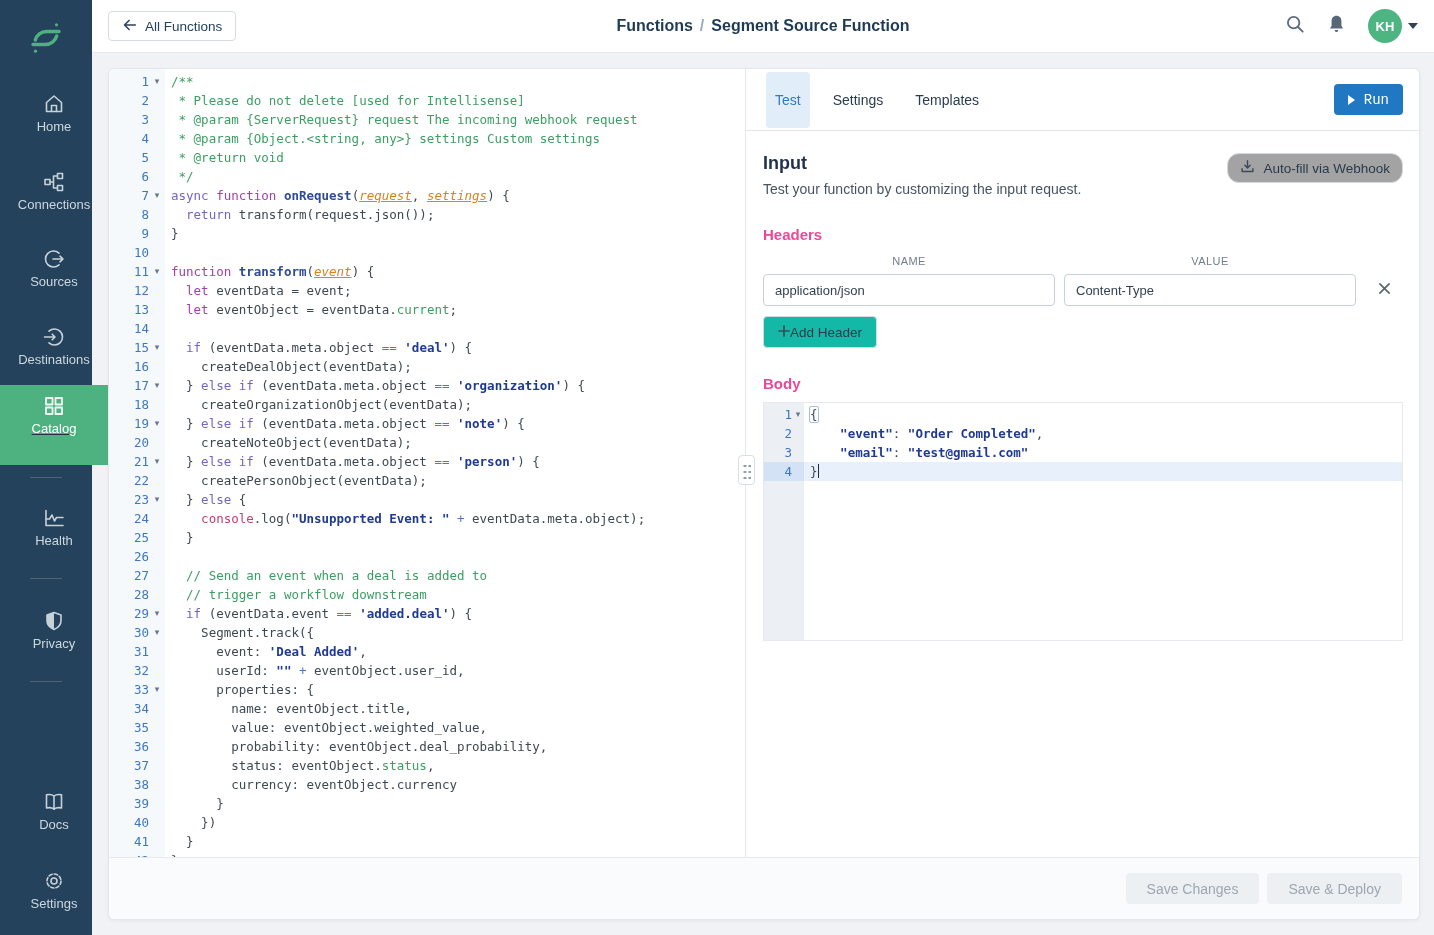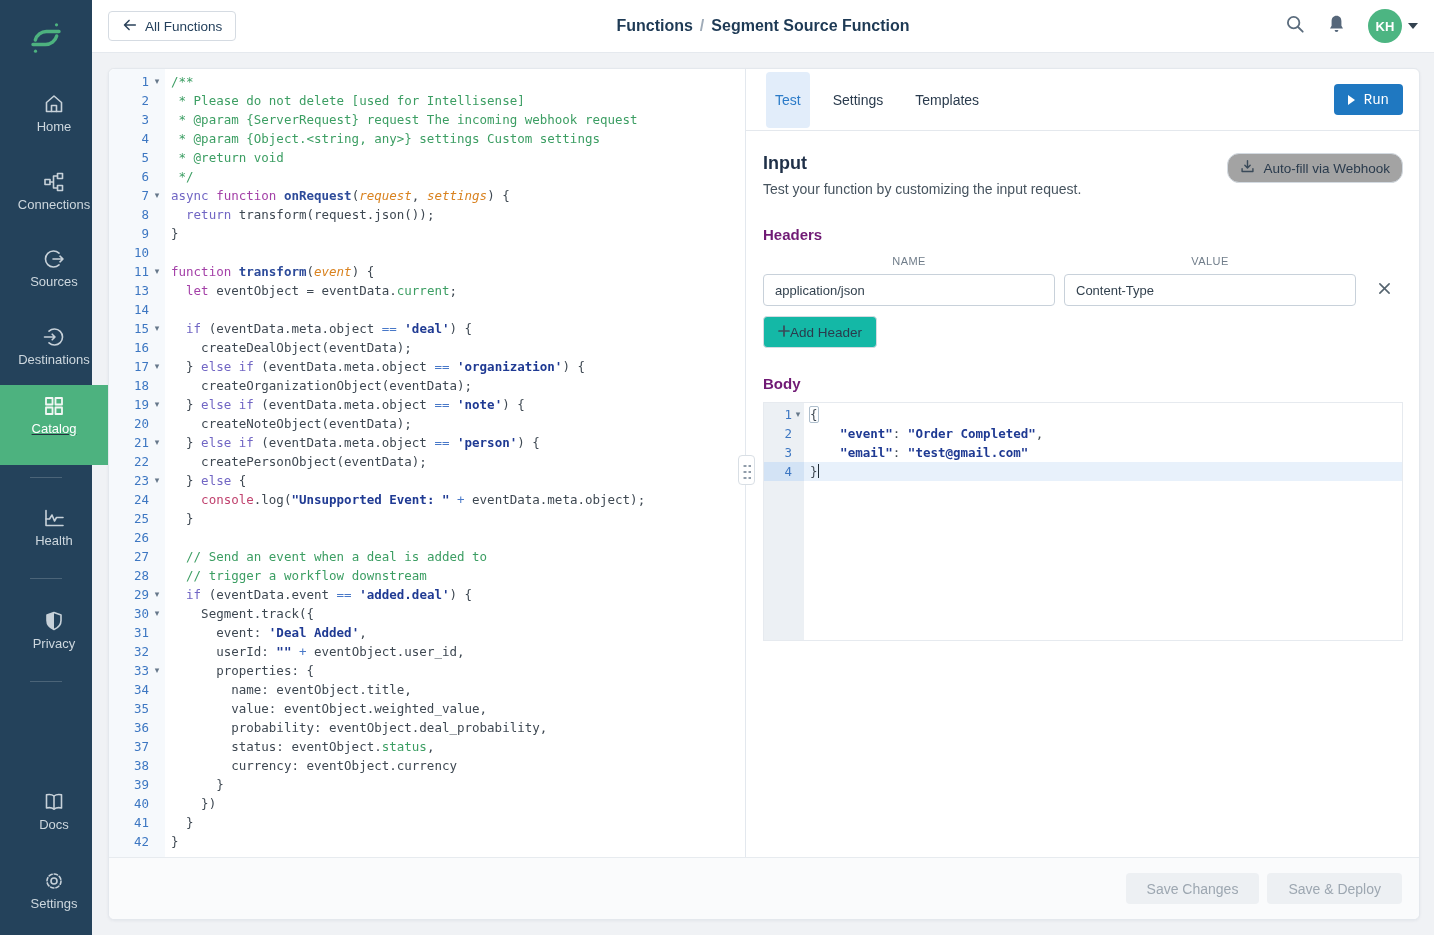--- a/index.html
+++ b/index.html
@@ -45,21 +45,21 @@
   .gut { flex:none; display:flex; }
   .editor-pane .gut { width:56px; }
   .ln { flex:1; text-align:right; color:#3D77C2; }
   .fold { width:16px; text-align:center; color:#66788A; font-size:9px;
     font-family:"DejaVu Sans", sans-serif; }
   .code { flex:1; padding-left:6px; }
   .tk-cm { color:#3C9E63; }
   .tk-kw { color:#7166C4; }
   .tk-st { color:#A441A8; }
   .tk-fn { color:#2D4B9A; font-weight:bold; }
-  .tk-pr { color:#D9821F; font-style:italic; }
+  .tk-pr { color:#D9821F; font-style:italic;text-decoration:underline; }
   .tk-str { color:#1F3A93; font-weight:600; }
   .tk-op { color:#4878C8; }
   .tk-sp { color:#3C9E63; }
   .tk-cs { color:#C0426E; }
   .tk-pl { color:#3E4852; }
   .tk-bm { color:#3E4852; border:1px solid #AFBFCD; border-radius:2px; background:#FDFEFF; margin-left:-1px; }
   .caret { display:inline-block; width:1.5px; height:14px; background:#1E2A35; vertical-align:-2px; }
 
   
   .split-handle { position:absolute; left:629px; top:386px; width:17px; height:30px; background:#fff;
@@ -77,21 +77,21 @@
     color:#fff; font-size:14px; display:flex; align-items:center; justify-content:center; gap:9px; padding:0 14px; cursor:pointer;font-family:Liberation Mono, monospace; }
   .play-tri { width:0; height:0; border-top:5px solid transparent; border-bottom:5px solid transparent; border-left:7px solid #fff; }
 
   .pane-content { flex:1; padding:22px 16px 0 17px; overflow:hidden; }
   .input-head { display:flex; align-items:flex-start; }
   .input-title { font-size:18px; font-weight:bold; color:#1F3048; }
   .input-sub { font-size:14px; color:#47545F; margin-top:7px; }
   .autofill-btn { margin-left:auto; height:30px; background:#a3a3a3; border:1px solid #D3DAE1; border-radius:12px;
     display:flex; align-items:center; gap:8px; padding:0 12px; font-size:13.5px; color:#2A3B4D; cursor:pointer; }
 
-  .sec-title { font-size:15px; font-weight:bold; color:#701a75; }
+  .sec-title { font-size:15px; font-weight:bold; color:#ec4899; }
   .headers-sec { margin-top:29px; }
   .hdr-labels { display:flex; margin-top:12px; }
   .hdr-label { font-size:11px; color:#707D8A; letter-spacing:.4px; width:292px; margin-right:9px;text-align:center; }
   .hdr-row { display:flex; align-items:center; margin-top:7px; }
   .hdr-input { width:292px; height:32px; border:1px solid #C8D1DA; border-radius:4px; padding:0 11px;
     font-size:13px; color:#33424F; margin-right:9px; font-family:"Liberation Sans", sans-serif; background:#fff; }
   .x-btn { margin-left:9px; width:20px; height:20px; border:none; background:none; cursor:pointer; padding:0; }
   .add-hdr-btn { margin-top:10px; height:32px; background:#14b8a6; border:1px solid #D5DBE1; border-radius:4px;
     display:flex; align-items:center; gap:0; padding:1px 14px; font-size:13.5px; color:#2A3B4D; cursor:pointer; }
 
@@ -272,20 +272,21 @@
             <div class="cl"><span class="gut"><span class="ln">2</span><span class="fold"></span></span><span class="code"><span class="tk-cm"> * Please do not delete [used for Intellisense]</span></span></div>
             <div class="cl"><span class="gut"><span class="ln">3</span><span class="fold"></span></span><span class="code"><span class="tk-cm"> * @param {ServerRequest} request The incoming webhook request</span></span></div>
             <div class="cl"><span class="gut"><span class="ln">4</span><span class="fold"></span></span><span class="code"><span class="tk-cm"> * @param {Object.&lt;string, any&gt;} settings Custom settings</span></span></div>
             <div class="cl"><span class="gut"><span class="ln">5</span><span class="fold"></span></span><span class="code"><span class="tk-cm"> * @return void</span></span></div>
             <div class="cl"><span class="gut"><span class="ln">6</span><span class="fold"></span></span><span class="code"><span class="tk-cm"> */</span></span></div>
             <div class="cl"><span class="gut"><span class="ln">7</span><span class="fold">▾</span></span><span class="code"><span class="tk-kw">async </span><span class="tk-st">function </span><span class="tk-fn">onRequest</span><span class="tk-pl">(</span><span class="tk-pr">request</span><span class="tk-pl">, </span><span class="tk-pr">settings</span><span class="tk-pl">) {</span></span></div>
             <div class="cl"><span class="gut"><span class="ln">8</span><span class="fold"></span></span><span class="code"><span class="tk-pl">  </span><span class="tk-kw">return</span><span class="tk-pl"> transform(request.json());</span></span></div>
             <div class="cl"><span class="gut"><span class="ln">9</span><span class="fold"></span></span><span class="code"><span class="tk-pl">}</span></span></div>
             <div class="cl"><span class="gut"><span class="ln">10</span><span class="fold"></span></span><span class="code"></span></div>
             <div class="cl"><span class="gut"><span class="ln">11</span><span class="fold">▾</span></span><span class="code"><span class="tk-st">function </span><span class="tk-fn">transform</span><span class="tk-pl">(</span><span class="tk-pr">event</span><span class="tk-pl">) {</span></span></div>
+            <div class="cl"><span class="gut"><span class="ln">12</span><span class="fold"></span></span><span class="code"><span class="tk-pl">  </span><span class="tk-st">let</span><span class="tk-pl"> eventData = event;</span></span></div>
             <div class="cl"><span class="gut"><span class="ln">13</span><span class="fold"></span></span><span class="code"><span class="tk-pl">  </span><span class="tk-st">let</span><span class="tk-pl"> eventObject = eventData.</span><span class="tk-sp">current</span><span class="tk-pl">;</span></span></div>
             <div class="cl"><span class="gut"><span class="ln">14</span><span class="fold"></span></span><span class="code"></span></div>
             <div class="cl"><span class="gut"><span class="ln">15</span><span class="fold">▾</span></span><span class="code"><span class="tk-pl">  </span><span class="tk-kw">if</span><span class="tk-pl"> (eventData.meta.object </span><span class="tk-op">==</span><span class="tk-pl"> </span><span class="tk-str">'deal'</span><span class="tk-pl">) {</span></span></div>
             <div class="cl"><span class="gut"><span class="ln">16</span><span class="fold"></span></span><span class="code"><span class="tk-pl">    createDealObject(eventData);</span></span></div>
             <div class="cl"><span class="gut"><span class="ln">17</span><span class="fold">▾</span></span><span class="code"><span class="tk-pl">  } </span><span class="tk-kw">else if</span><span class="tk-pl"> (eventData.meta.object </span><span class="tk-op">==</span><span class="tk-pl"> </span><span class="tk-str">'organization'</span><span class="tk-pl">) {</span></span></div>
             <div class="cl"><span class="gut"><span class="ln">18</span><span class="fold"></span></span><span class="code"><span class="tk-pl">    createOrganizationObject(eventData);</span></span></div>
             <div class="cl"><span class="gut"><span class="ln">19</span><span class="fold">▾</span></span><span class="code"><span class="tk-pl">  } </span><span class="tk-kw">else if</span><span class="tk-pl"> (eventData.meta.object </span><span class="tk-op">==</span><span class="tk-pl"> </span><span class="tk-str">'note'</span><span class="tk-pl">) {</span></span></div>
             <div class="cl"><span class="gut"><span class="ln">20</span><span class="fold"></span></span><span class="code"><span class="tk-pl">    createNoteObject(eventData);</span></span></div>
             <div class="cl"><span class="gut"><span class="ln">21</span><span class="fold">▾</span></span><span class="code"><span class="tk-pl">  } </span><span class="tk-kw">else if</span><span class="tk-pl"> (eventData.meta.object </span><span class="tk-op">==</span><span class="tk-pl"> </span><span class="tk-str">'person'</span><span class="tk-pl">) {</span></span></div>
             <div class="cl"><span class="gut"><span class="ln">22</span><span class="fold"></span></span><span class="code"><span class="tk-pl">    createPersonObject(eventData);</span></span></div>

